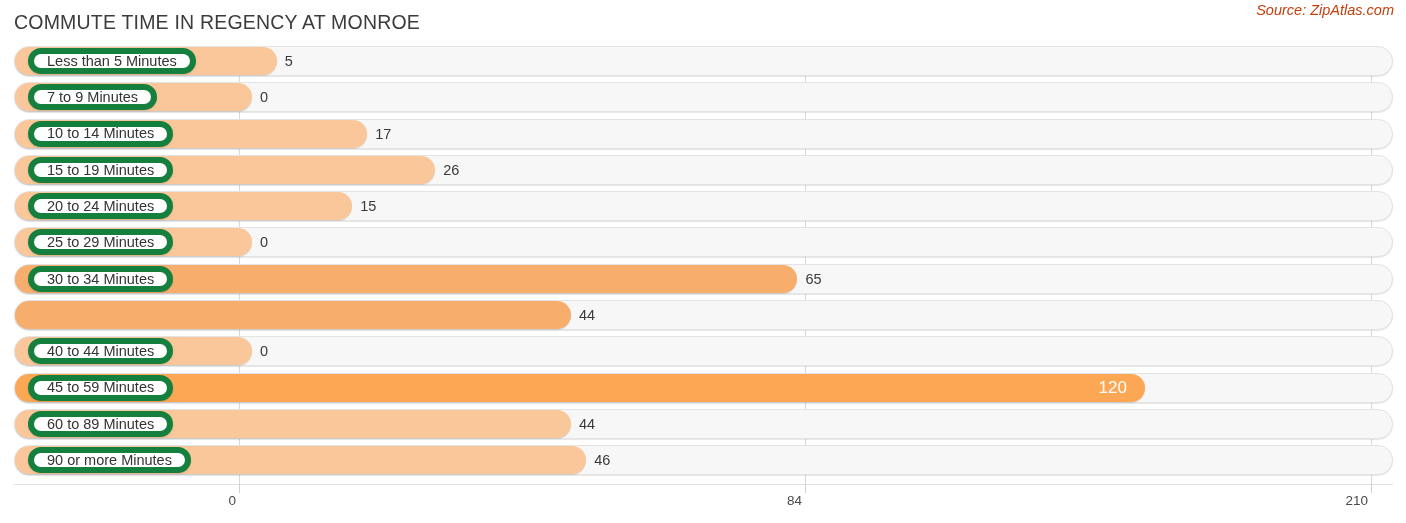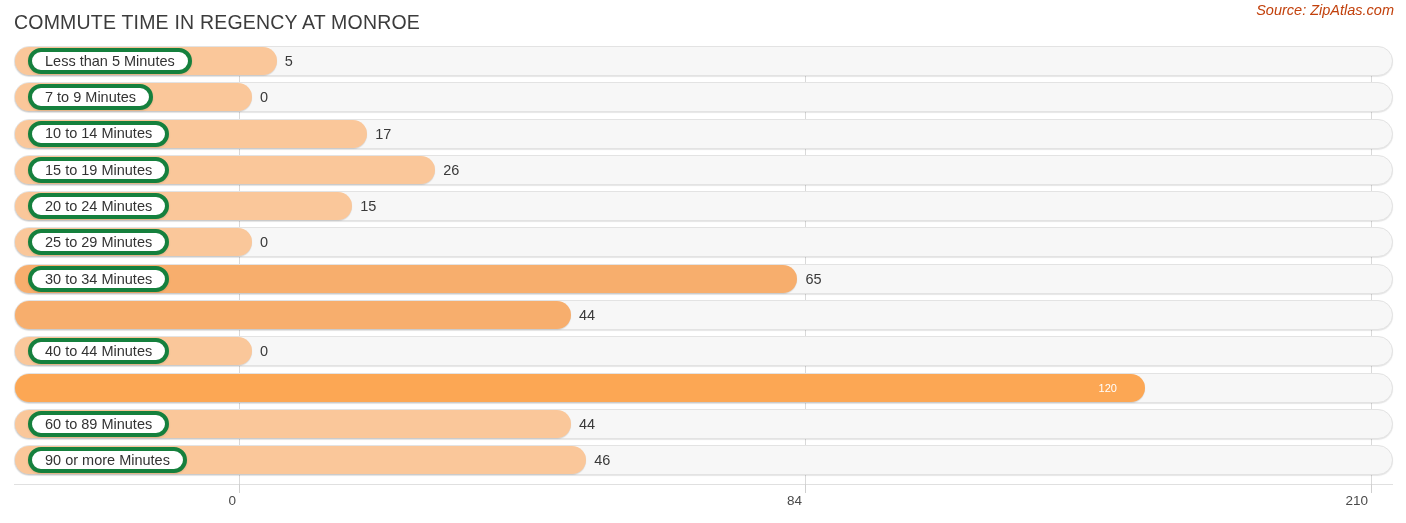--- a/index.html
+++ b/index.html
@@ -95,21 +95,21 @@
   
   .pill {
     position: absolute;
     left: 28px;
     top: 2px;
     height: 26px;
     display: flex;
     align-items: center;
     padding: 0 13px;
     background: #ffffff;
-    border: 4px solid #15803d;
+    border: 6px solid #15803d;
     border-radius: 13px;
     box-shadow: 0 1px 2px rgba(0,0,0,.12);
     z-index: 3;
     white-space: nowrap;
   }
   .pill span {
     font-size: 14.5px;
     color: #333333;
     line-height: 1;
   }
@@ -126,21 +126,21 @@
     z-index: 3;
     white-space: nowrap;
   }
   
   .value-in {
     position: absolute;
     top: 0;
     height: 30px;
     display: flex;
     align-items: center;
-    font-size: 11px;
+    font-size: 17px;
     color: #ffffff;
     z-index: 4;
     white-space: nowrap;
   }
 
   
   .axis {
     position: absolute;
     left: 0; right: 0;
     top: 484px;
@@ -247,20 +247,23 @@
         <div class="track"></div>
         <div class="bar light" style="width: 237px;"></div>
         <div class="pill">
           <span>40 to 44 Minutes</span>
         </div>
         <div class="value-out" style="left: 260px;">0</div>
       </div>
       <div class="row">
         <div class="track"></div>
         <div class="bar dark" style="width: 1129.6px;"></div>
+        <div class="pill">
+          <span>45 to 59 Minutes</span>
+        </div>
         <div class="value-in" style="left: 1098.6px;">120</div>
       </div>
       <div class="row">
         <div class="track"></div>
         <div class="bar light" style="width: 556.053px;"></div>
         <div class="pill">
           <span>60 to 89 Minutes</span>
         </div>
         <div class="value-out" style="left: 579.053px;">44</div>
       </div>

